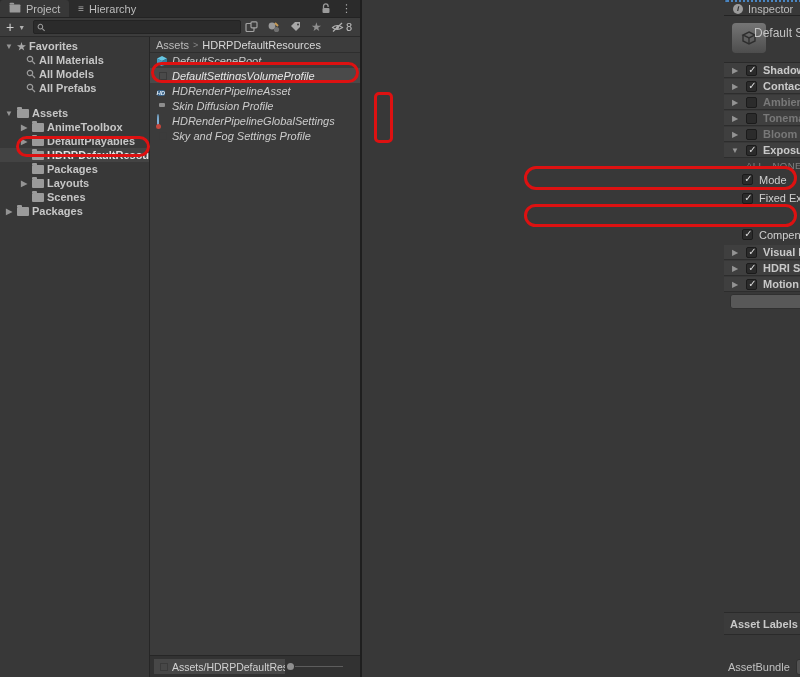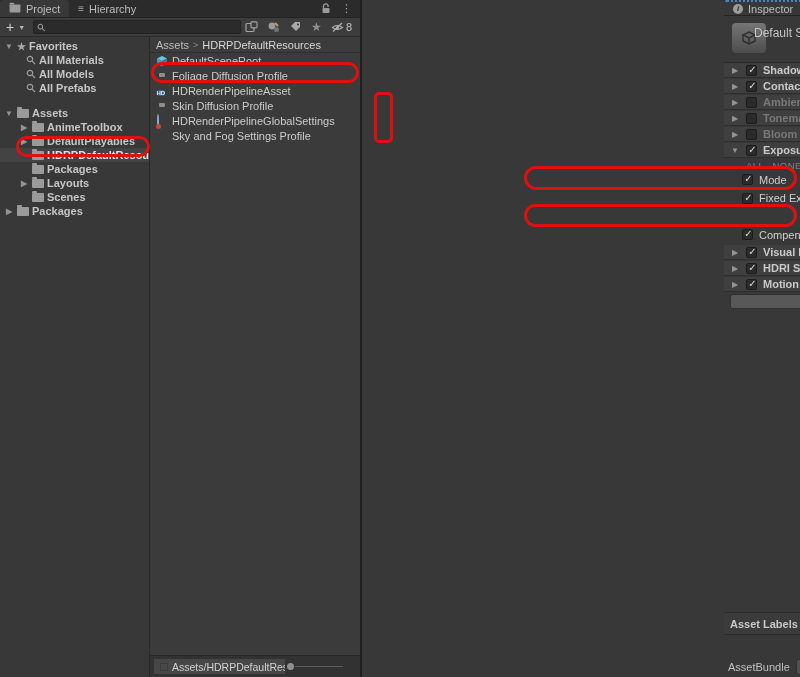--- a/index.html
+++ b/index.html
@@ -266,34 +266,34 @@
     </div>
 
     <div class="abs vdiv" style="left:149px;top:37px;width:1px;height:640px;"></div>
 
     <div id="list" class="abs"></div>
     <div id="crumb" class="abs">
       <span class="crumb-root">Assets</span>
       <span class="crumb-sep">&gt;</span>
       <span class="crumb-cur">HDRPDefaultResources</span>
     </div>
-    <div class="abs" style="left:150px;top:53px;width:210px;">
+    <div class="abs" style="left:150px;top:53px;width:210px;font-style:italic;">
       <div class="frow">
         <span class="fic">
           <svg width="12" height="12" viewBox="0 0 12 12">
             <polygon points="6,1 11,3.5 6,6 1,3.5" fill="#66c6e3"></polygon>
             <polygon points="1,3.5 6,6 6,11.2 1,8.7" fill="#3e9dc0"></polygon>
             <polygon points="11,3.5 6,6 6,11.2 11,8.7" fill="#2f7fa0"></polygon>
           </svg>
         </span>
         <span>DefaultSceneRoot</span>
       </div>
-      <div class="frow">
-        <span class="fic"><span class="ic-diff"></span></span>
-        <span>Foliage Diffusion Profile</span>
+      <div class="frow sel">
+        <span class="fic"><span class="ic-box"></span></span>
+        <span>DefaultSettingsVolumeProfile</span>
       </div>
       <div class="frow">
         <span class="fic"><span class="ic-hd">HD</span></span>
         <span>HDRenderPipelineAsset</span>
       </div>
       <div class="frow">
         <span class="fic"><span class="ic-diff"></span></span>
         <span>Skin Diffusion Profile</span>
       </div>
       <div class="frow">

